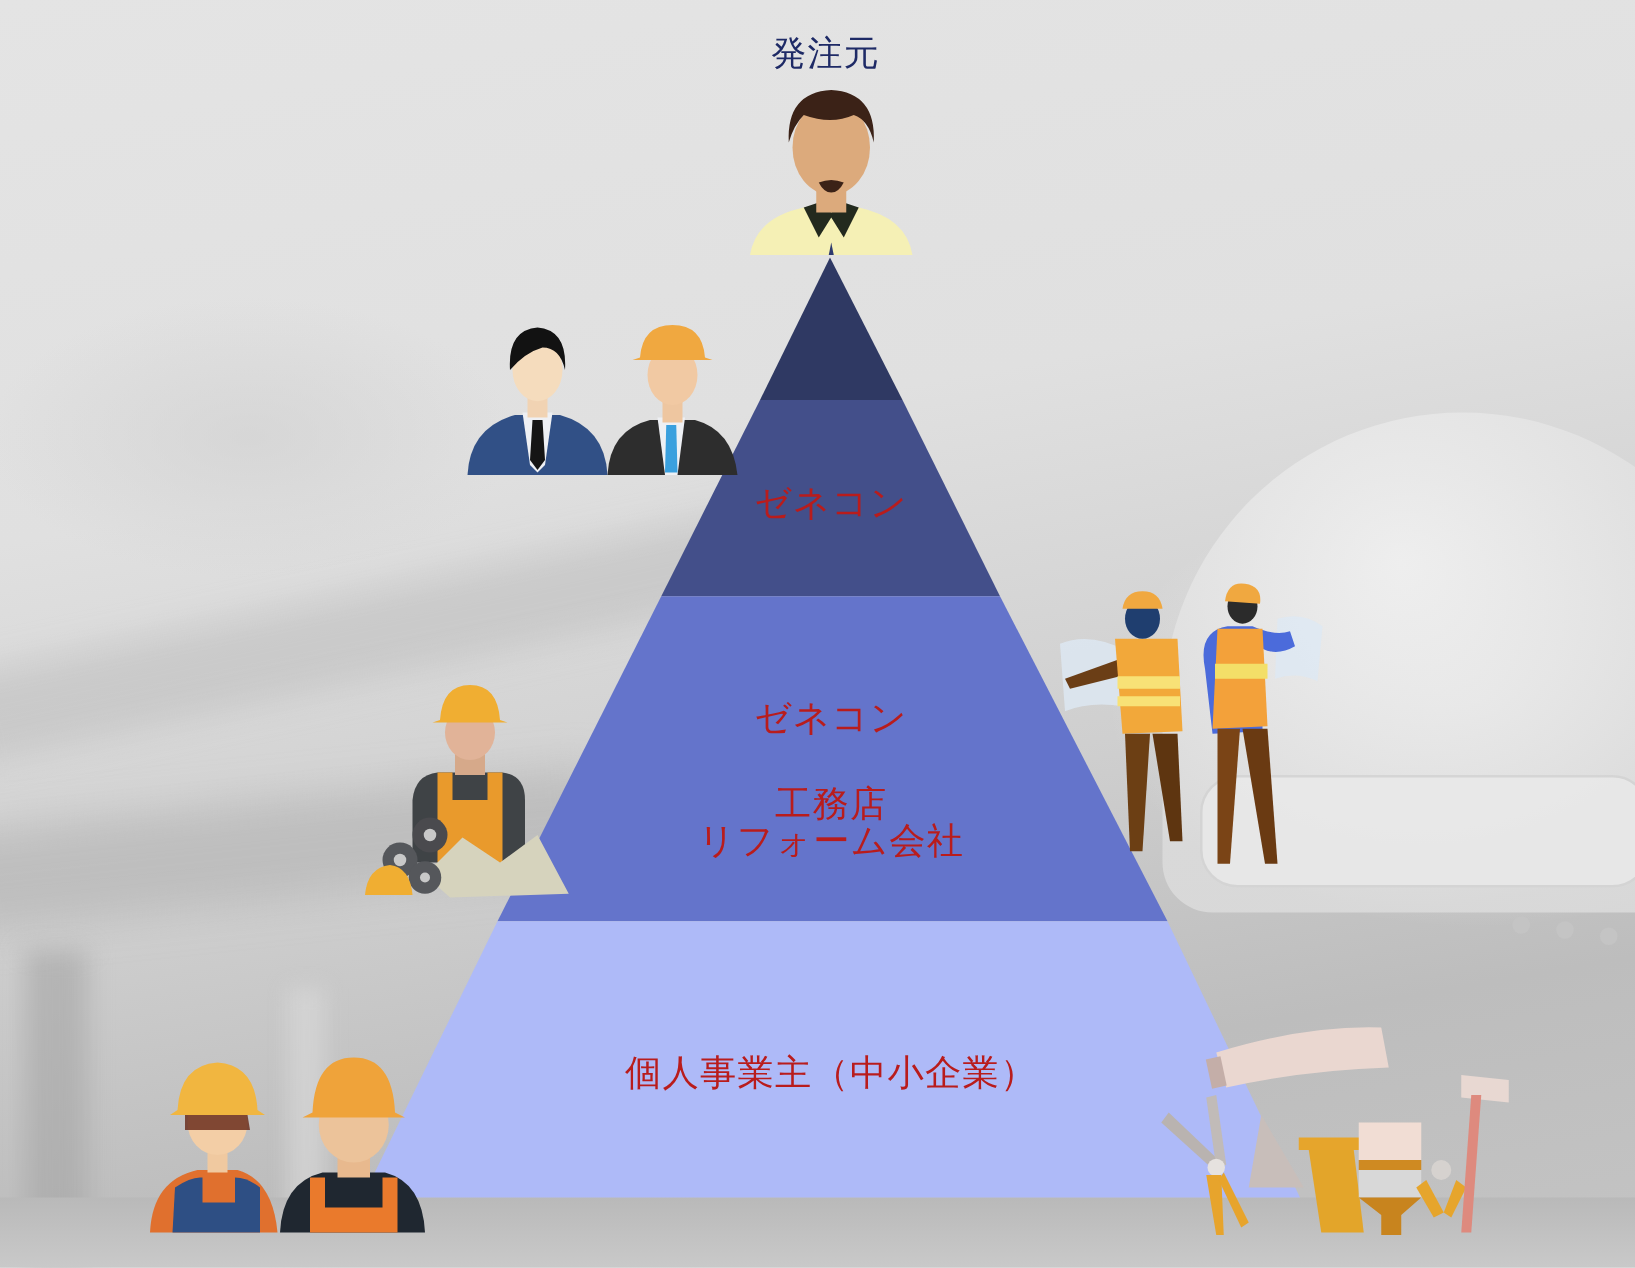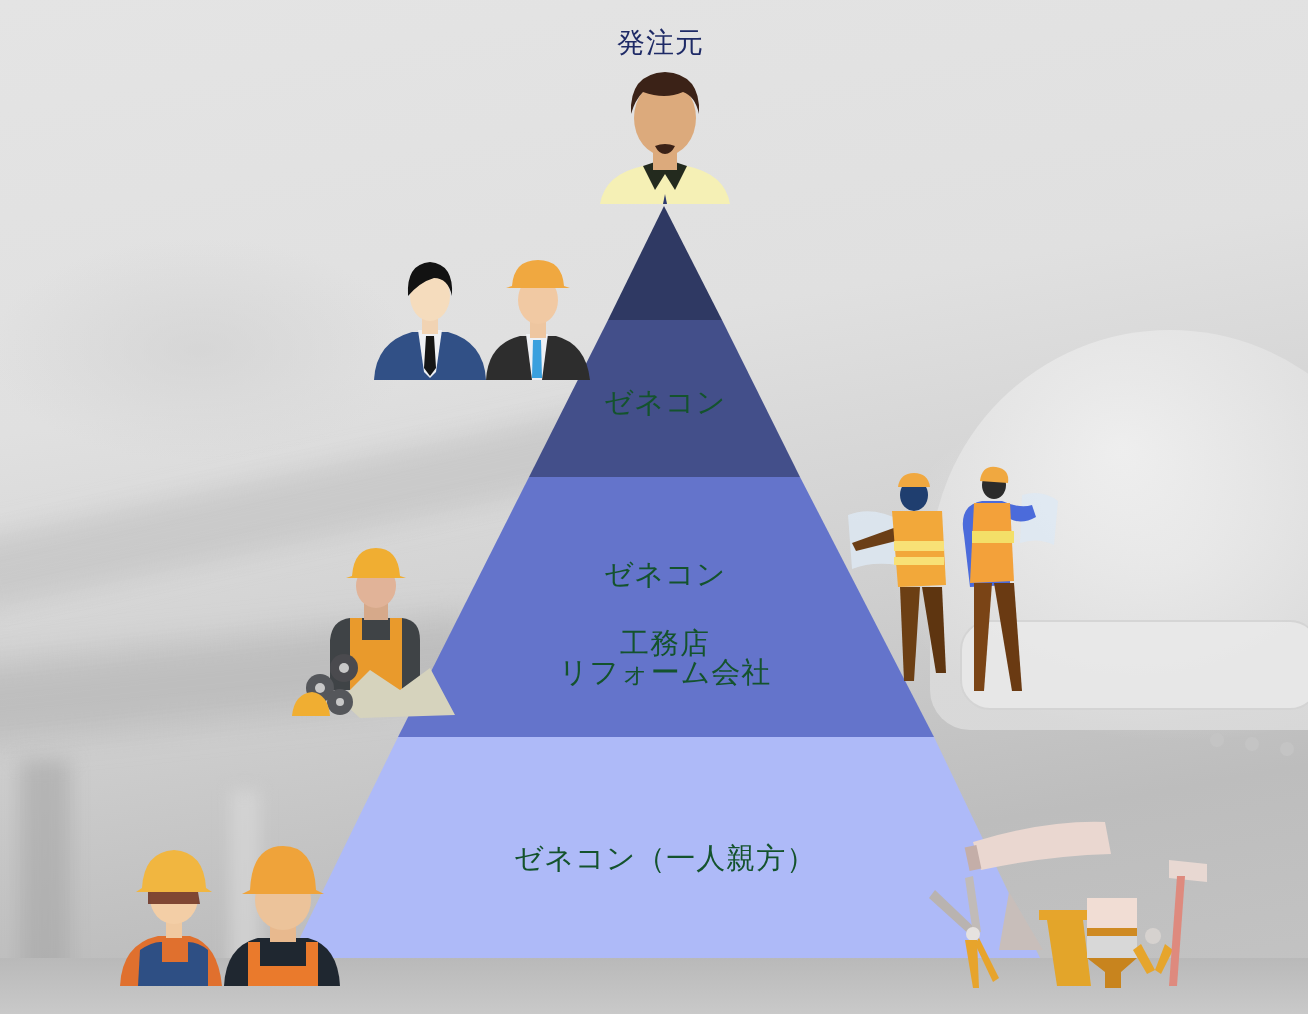--- a/index.html
+++ b/index.html
@@ -26,21 +26,21 @@
   .helmet-dot { position:absolute; width:14px; height:14px; border-radius:50%; background:#c4c4c4; }
 
   .title {
     position: absolute; left: 0; width: 1308px; top: 24px;
     text-align: center; font-size: 28px; color: #1e2a66; letter-spacing: 1px;
     padding-left: 13px;
   }
   .pyramid { position: absolute; left: 0; top: 0; width: 1308px; height: 1014px; }
   .layer-label {
     position: absolute; left: 0; width: 1308px; text-align: center;
-    color: #14532d; font-size: 29px; line-height: 41px; letter-spacing: 1px;
+    color: #b91c1c; font-size: 29px; line-height: 41px; letter-spacing: 1px;
     padding-left: 22px;
   }
   .fig { position: absolute; }
 </style>
 </head>
 <body>
 
 <div class="bg"></div>
 <div class="bg-beam1"></div>
 <div class="bg-beam2"></div>
@@ -69,21 +69,21 @@
   <polygon points="664,206 722,320 608,320" fill="#2f3963"></polygon>
   <polygon points="608,320 722,320 800,477 529,477" fill="#434f8a"></polygon>
   <polygon points="529,477 800,477 934,737 398,737" fill="#6474cb"></polygon>
   <polygon points="398,737 934,737 1040,958 290,958" fill="#aebaf8"></polygon>
 </svg>
 
 <div class="layer-label" style="top:382px">ゼネコン</div>
 <div class="layer-label" style="top:554px">ゼネコン</div>
 <div class="layer-label" style="top:623px">工務店</div>
 <div class="layer-label" style="top:652px">リフォーム会社</div>
-<div class="layer-label" style="top:838px">ゼネコン（一人親方）</div>
+<div class="layer-label" style="top:838px">個人事業主（中小企業）</div>
 
 <svg class="fig" style="left:372px;top:252px" width="220" height="130" viewBox="0 0 220 130">
   <path d="M2 128 Q4 90 40 80 L76 80 Q112 90 114 128 Z" fill="#315086"></path>
   <path d="M46 78 L70 78 L64 120 L58 126 L52 120 Z" fill="#eef0f4"></path>
   <path d="M54 84 L62 84 L64 116 L58 124 L52 116 Z" fill="#151515"></path>
   <rect x="50" y="60" width="16" height="22" fill="#f1d3b3"></rect>
   <ellipse cx="58" cy="44" rx="20" ry="25" fill="#f5dcbd"></ellipse>
   <path d="M36 44 Q34 12 58 10 Q82 12 80 44 Q76 26 62 26 Q48 30 36 44 Z" fill="#121212"></path>
   <path d="M114 128 Q116 92 148 84 L184 84 Q214 92 218 128 Z" fill="#2d2d2d"></path>
   <path d="M154 82 L176 82 L170 128 L160 128 Z" fill="#eef0f4"></path>

